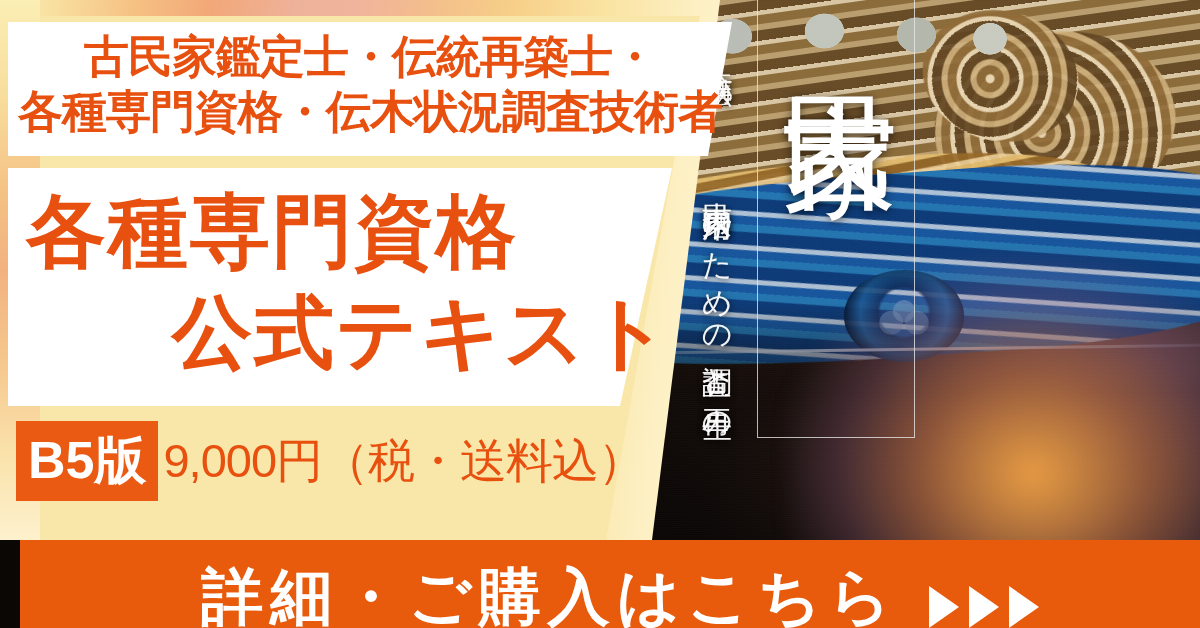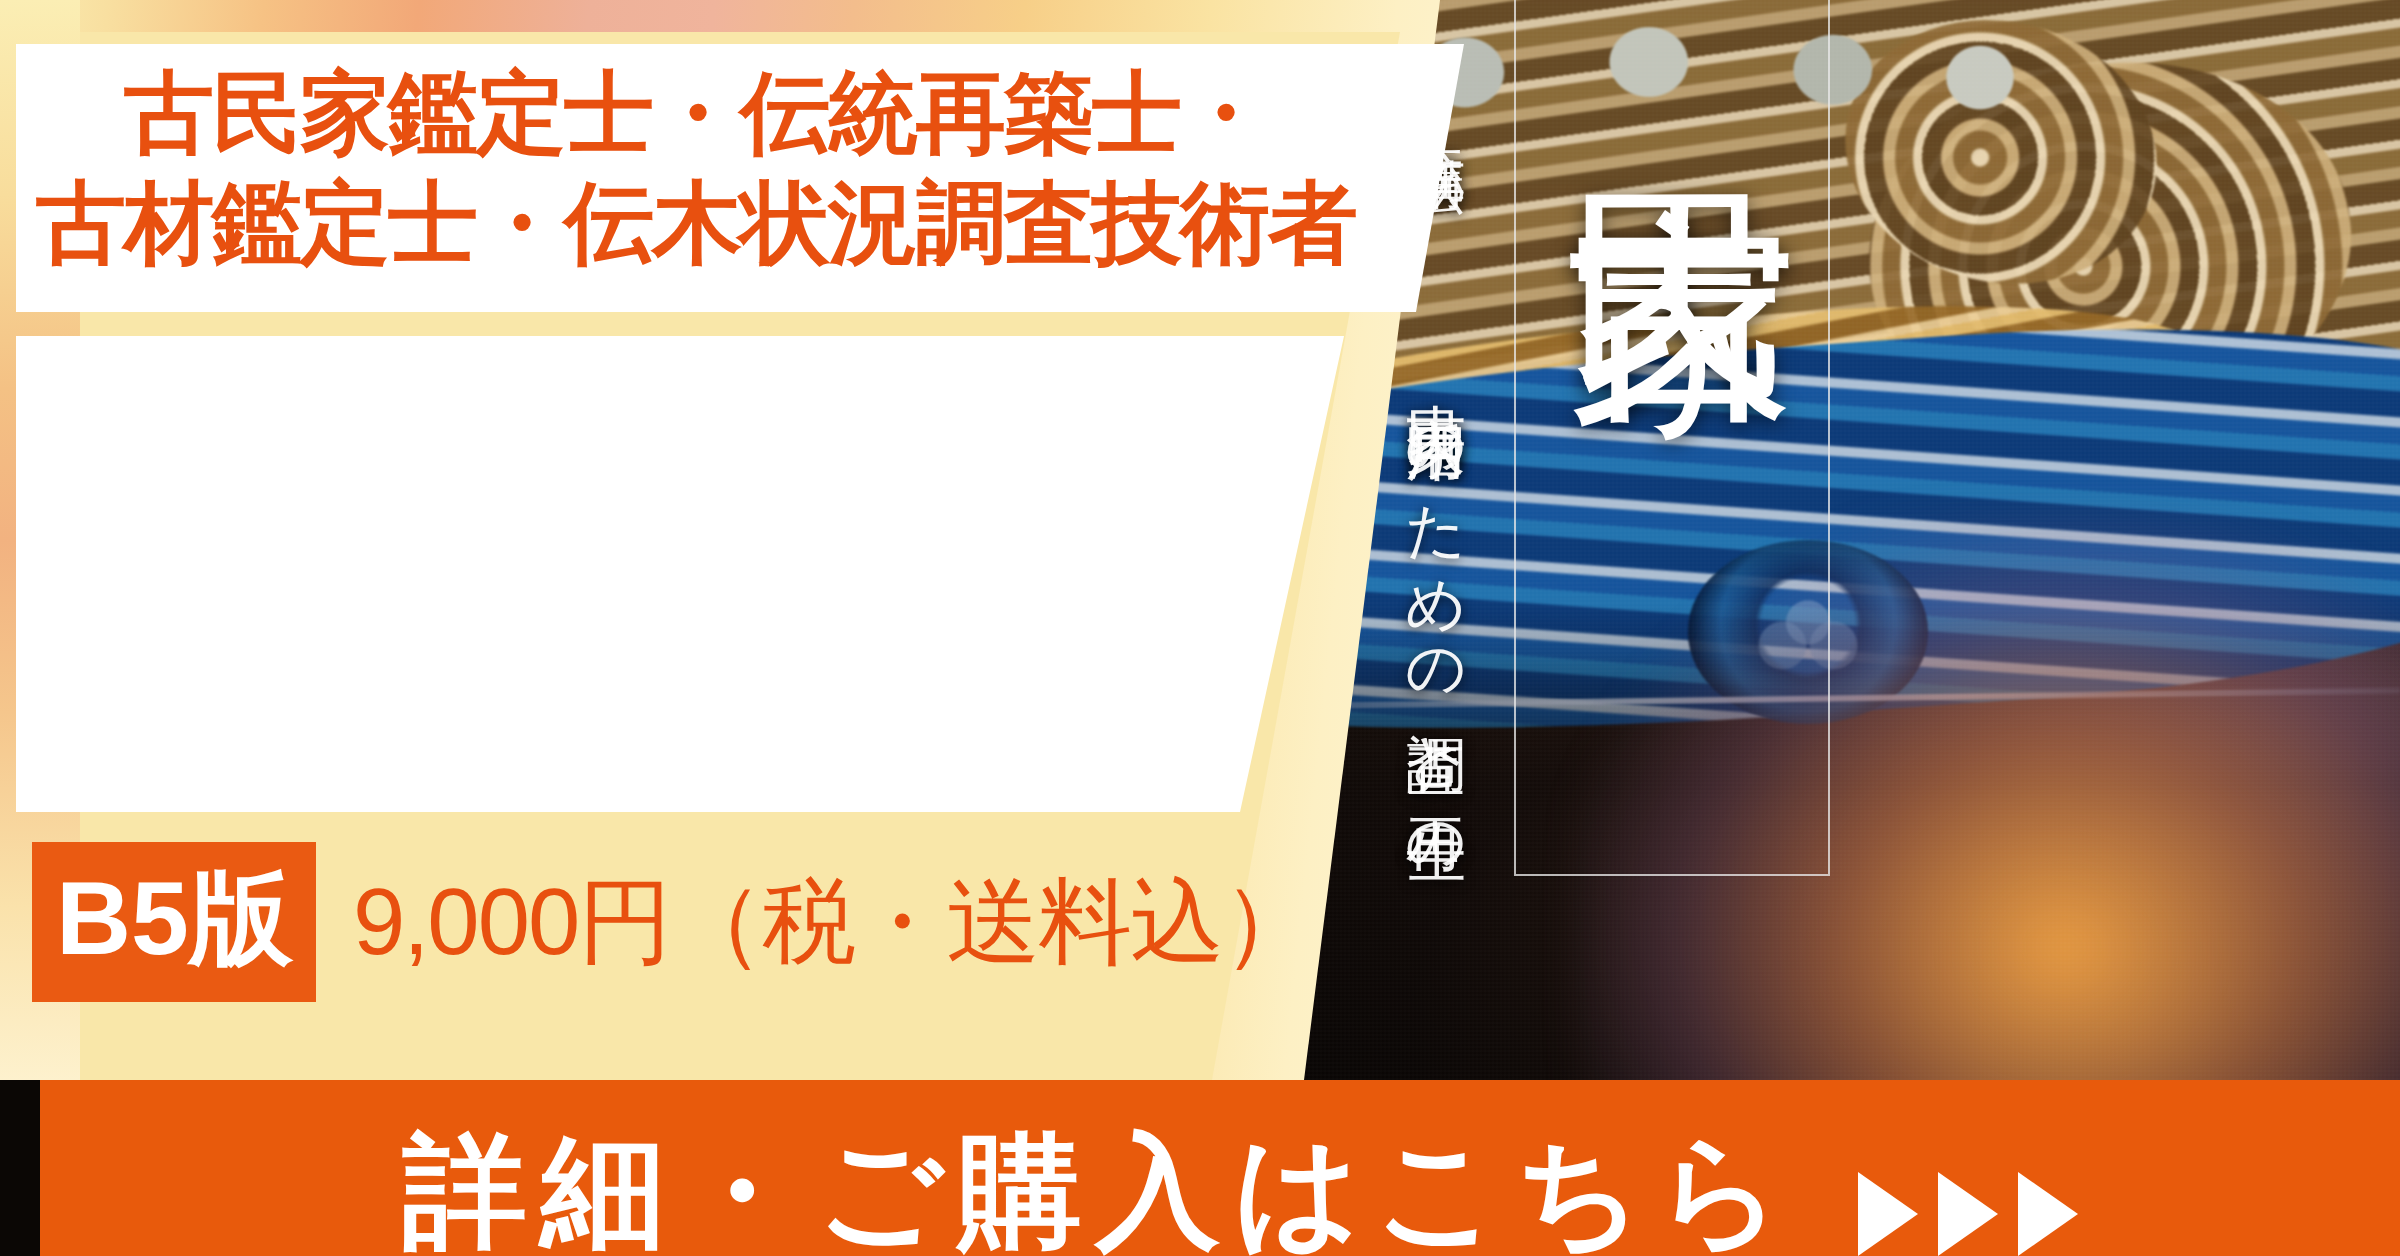--- a/index.html
+++ b/index.html
@@ -369,21 +369,21 @@
     background: #ea5a12;
     color: #ffffff;
     font-size: 52px;
     font-weight: 700;
     line-height: 1;
     padding: 13px 12px 15px 12px;
     letter-spacing: 0;
     white-space: nowrap;
   }
   .price-text {
-    margin-left: 18px;
+    margin-left: 5px;
     color: #e8500f;
     font-size: 47px;
     font-weight: 400;
     letter-spacing: -1px;
     white-space: nowrap;
   }
 
   
   .cta-bar {
     position: absolute;
@@ -451,24 +451,28 @@
 
   <div class="warm-bg">
     <div class="cream-fill"></div>
   </div>
   <div class="cream-wedge"></div>
   <div class="left-edge-tint"></div>
 
   <div class="card card-top"></div>
   <div class="head-lines">
     <span class="hl">古民家鑑定士・伝統再築士・</span>
-    <span class="hl">古材鑑定士・伝木状況調査技術者</span>
+    <span class="hl">各種専門資格・伝木状況調査技術者</span>
   </div>
 
   <div class="card card-main"></div>
+  <div class="main-title">
+    <span class="mt1">各種専門資格</span>
+    <span class="mt2">公式テキスト</span>
+  </div>
 
   <div class="price-row">
     <div class="badge">B5版</div>
     <div class="price-text">9,000円（税・送料込）</div>
   </div>
 
   <div class="cta-bar">
     <div class="cta-text">詳細・ご購入はこちら</div>
     <div class="cta-arrows">
       <span class="arrow"></span>

